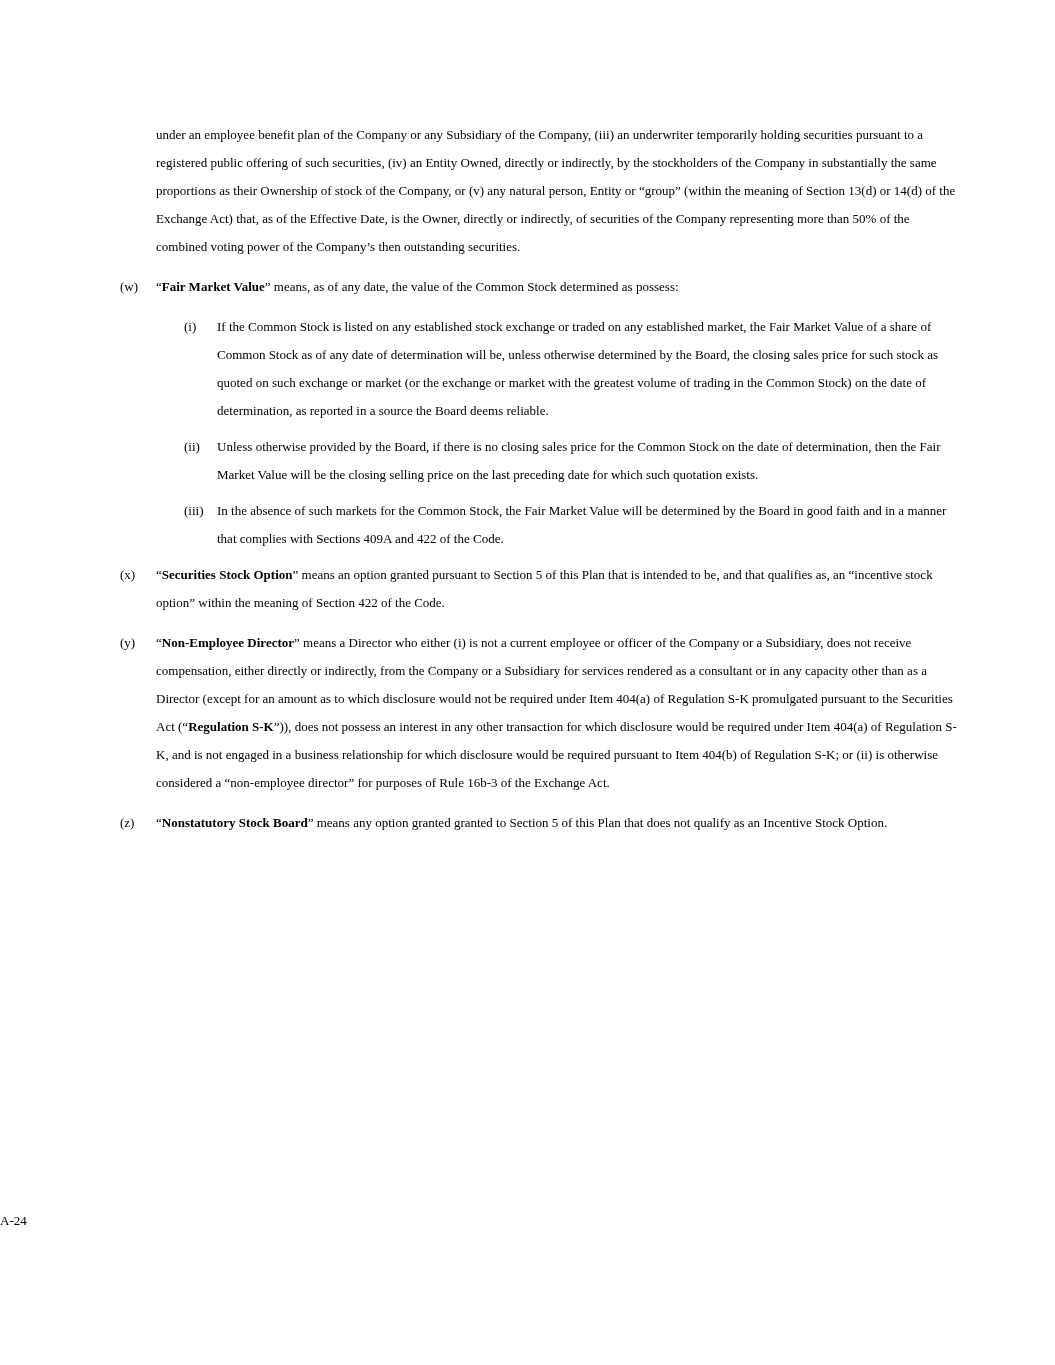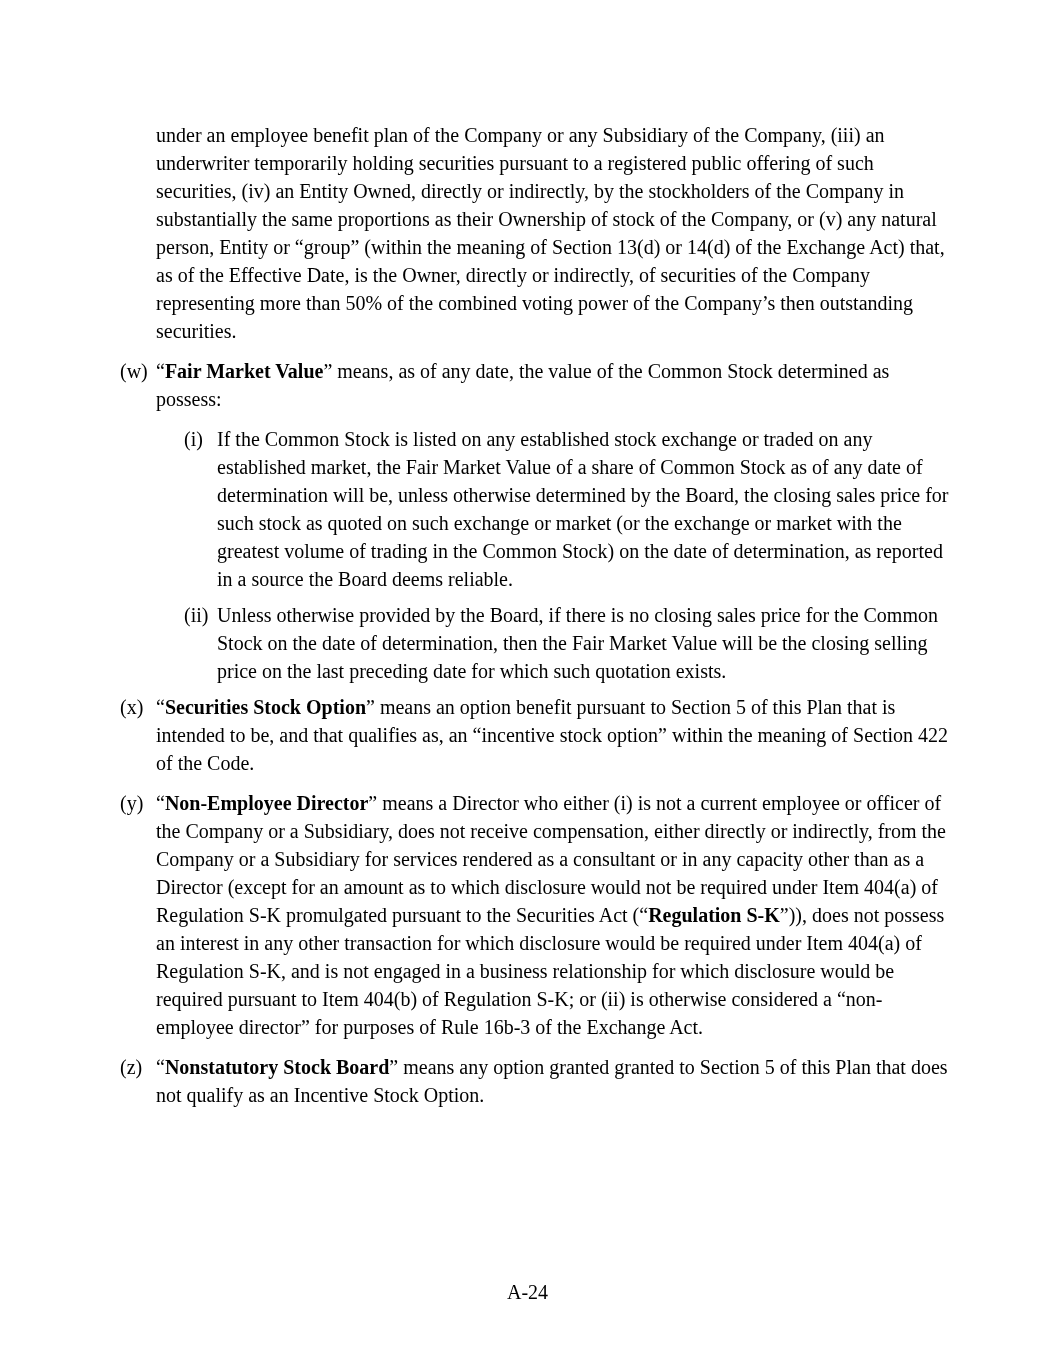--- a/index.html
+++ b/index.html
@@ -7,21 +7,21 @@
     padding: 0;
     background: #ffffff;
   }
   .page {
     position: relative;
     width: 1055px;
     height: 1365px;
     background: #ffffff;
     color: #000000;
     font-family: "Liberation Serif", "DejaVu Serif", serif;
-    font-size: 20px;
+    font-size: 13px;
     line-height: 28px;
     overflow: hidden;
   }
   .content {
     position: absolute;
     top: 121px;
     left: 120px;
     width: 837px;
   }
   .para {
@@ -46,24 +46,24 @@
   .para.sub .def-label {
     min-width: 33px;
   }
   .ptext {
     flex: 1 1 auto;
   }
   .b { font-weight: bold; }
   .u { }
   .page-number {
     position: absolute;
-    top: 1278px;
+    top: 1207px;
     left: 0;
     width: 100%;
-    text-align: center;
+    text-align: left;
   }
 </style>
 </head>
 <body>
 
 <div class="page">
   <div class="content">
     <div>
         <div class="para continuation">
           <div class="ptext"><span>under an employee benefit plan of the Company or any Subsidiary of the Company, (iii) an underwriter temporarily holding securities pursuant to a registered public offering of such securities, (iv) an Entity Owned, directly or indirectly, by the stockholders of the Company in substantially the same proportions as their Ownership of stock of the Company, or (v) any natural person, Entity or “group” (within the meaning of Section 13(d) or 14(d) of the Exchange Act) that, as of the Effective Date, is the Owner, directly or indirectly, of securities of the Company representing more than 50% of the combined voting power of the Company’s then outstanding securities.</span></div>
@@ -73,23 +73,27 @@
           <span class="ptext"><span>“</span><span class="b">Fair Market Value</span><span>” means, as of any date, the value of the Common Stock determined as possess:</span></span>
         </div>
         <div class="para sub">
           <span class="def-label">(i)</span>
           <span class="ptext"><span>If the Common Stock is listed on any established stock exchange or traded on any established market, the Fair Market Value of a share of Common Stock as of any date of determination will be, unless otherwise determined by the Board, the closing sales price for such stock as quoted on such exchange or market (or the exchange or market with the greatest volume of trading in the Common Stock) on the date of determination, as reported in a source the Board deems reliable.</span></span>
         </div>
         <div class="para sub">
           <span class="def-label">(ii)</span>
           <span class="ptext"><span>Unless otherwise provided by the Board, if there is no closing sales price for the Common Stock on the date of determination, then the Fair Market Value will be the closing selling price on the last preceding date for which such quotation exists.</span></span>
         </div>
+        <div class="para sub">
+          <span class="def-label">(iii)</span>
+          <span class="ptext"><span>In the absence of such markets for the Common Stock, the Fair Market Value will be determined by the Board in good faith and in a manner that complies with Sections 409A and 422 of the Code.</span></span>
+        </div>
         <div class="para def">
           <span class="def-label">(x)</span>
-          <span class="ptext"><span>“</span><span class="b">Securities Stock Option</span><span>” means an option benefit pursuant to </span><span class="u">Section 5</span><span> of this Plan that is intended to be, and that qualifies as, an “incentive stock option” within the meaning of Section 422 of the Code.</span></span>
+          <span class="ptext"><span>“</span><span class="b">Securities Stock Option</span><span>” means an option granted pursuant to </span><span class="u">Section 5</span><span> of this Plan that is intended to be, and that qualifies as, an “incentive stock option” within the meaning of Section 422 of the Code.</span></span>
         </div>
         <div class="para def">
           <span class="def-label">(y)</span>
           <span class="ptext"><span>“</span><span class="b">Non-Employee Director</span><span>” means a Director who either (i) is not a current employee or officer of the Company or a Subsidiary, does not receive compensation, either directly or indirectly, from the Company or a Subsidiary for services rendered as a consultant or in any capacity other than as a Director (except for an amount as to which disclosure would not be required under Item 404(a) of Regulation S-K promulgated pursuant to the Securities Act (“</span><span class="b">Regulation S-K</span><span>”)), does not possess an interest in any other transaction for which disclosure would be required under Item 404(a) of Regulation S-K, and is not engaged in a business relationship for which disclosure would be required pursuant to Item 404(b) of Regulation S-K; or (ii) is otherwise considered a “non-employee director” for purposes of Rule 16b-3 of the Exchange Act.</span></span>
         </div>
         <div class="para def">
           <span class="def-label">(z)</span>
           <span class="ptext"><span>“</span><span class="b">Nonstatutory Stock Board</span><span>” means any option granted granted to </span><span class="u">Section 5</span><span> of this Plan that does not qualify as an Incentive Stock Option.</span></span>
         </div>
       </div>

